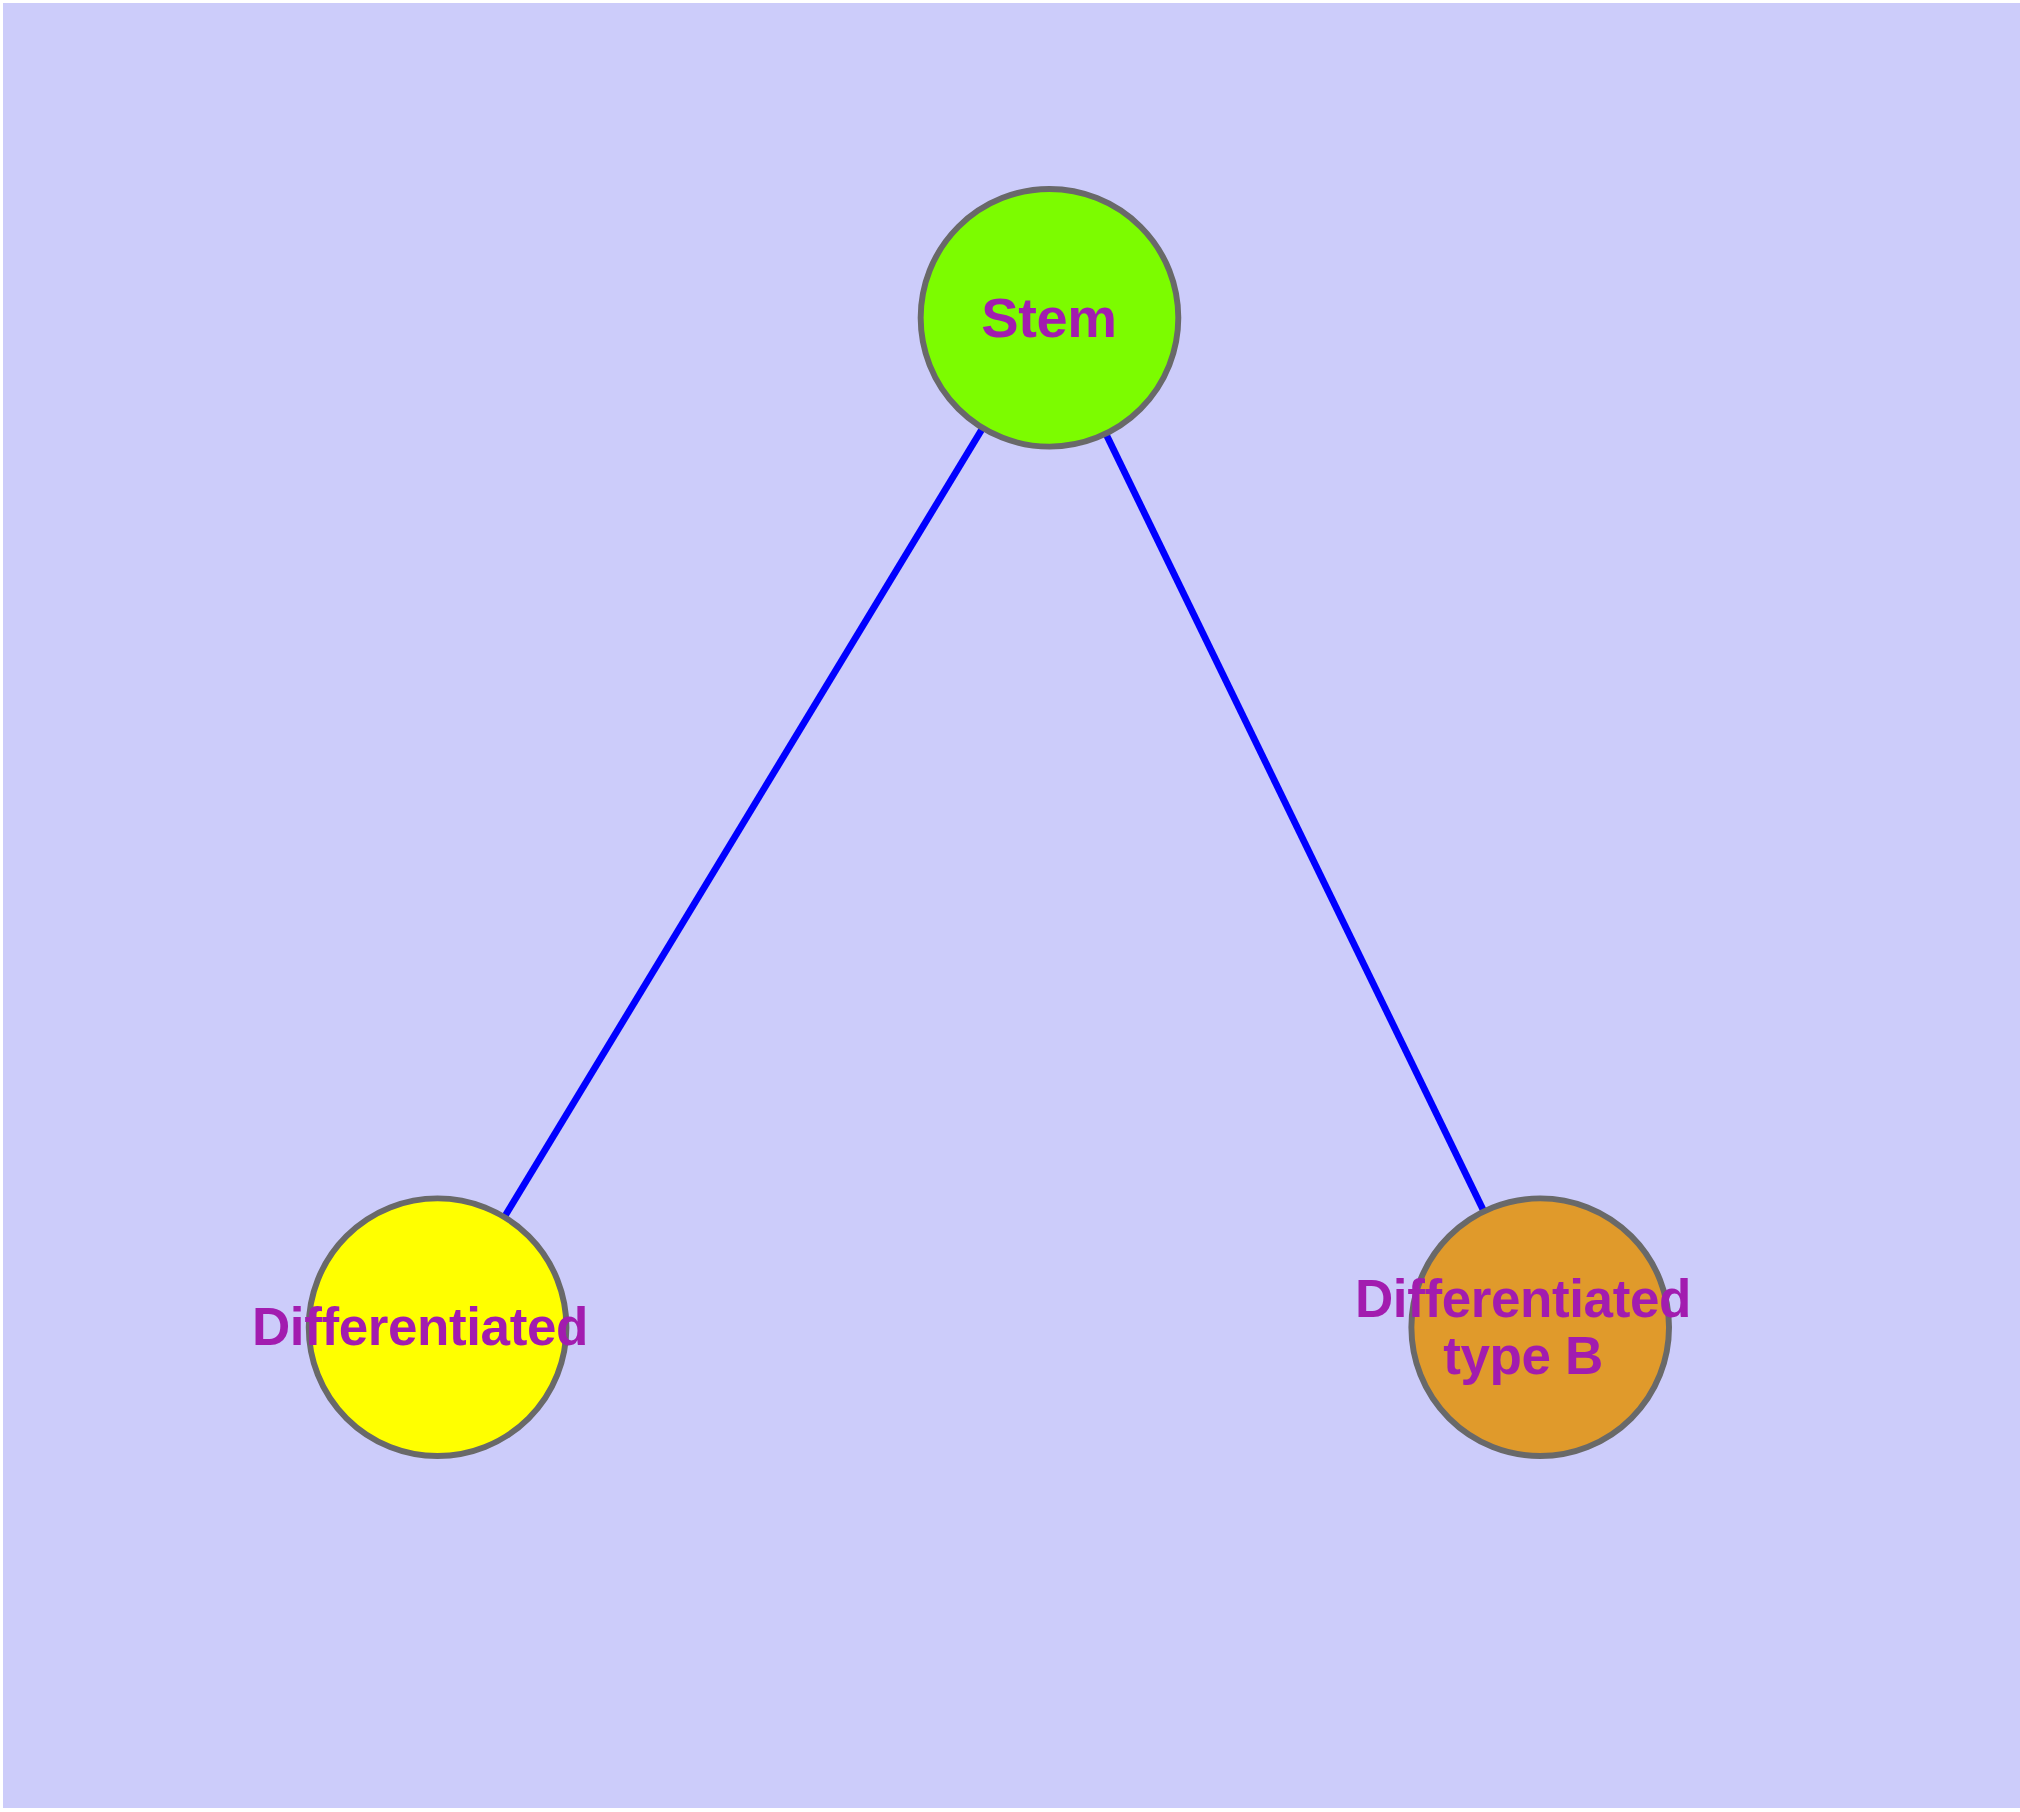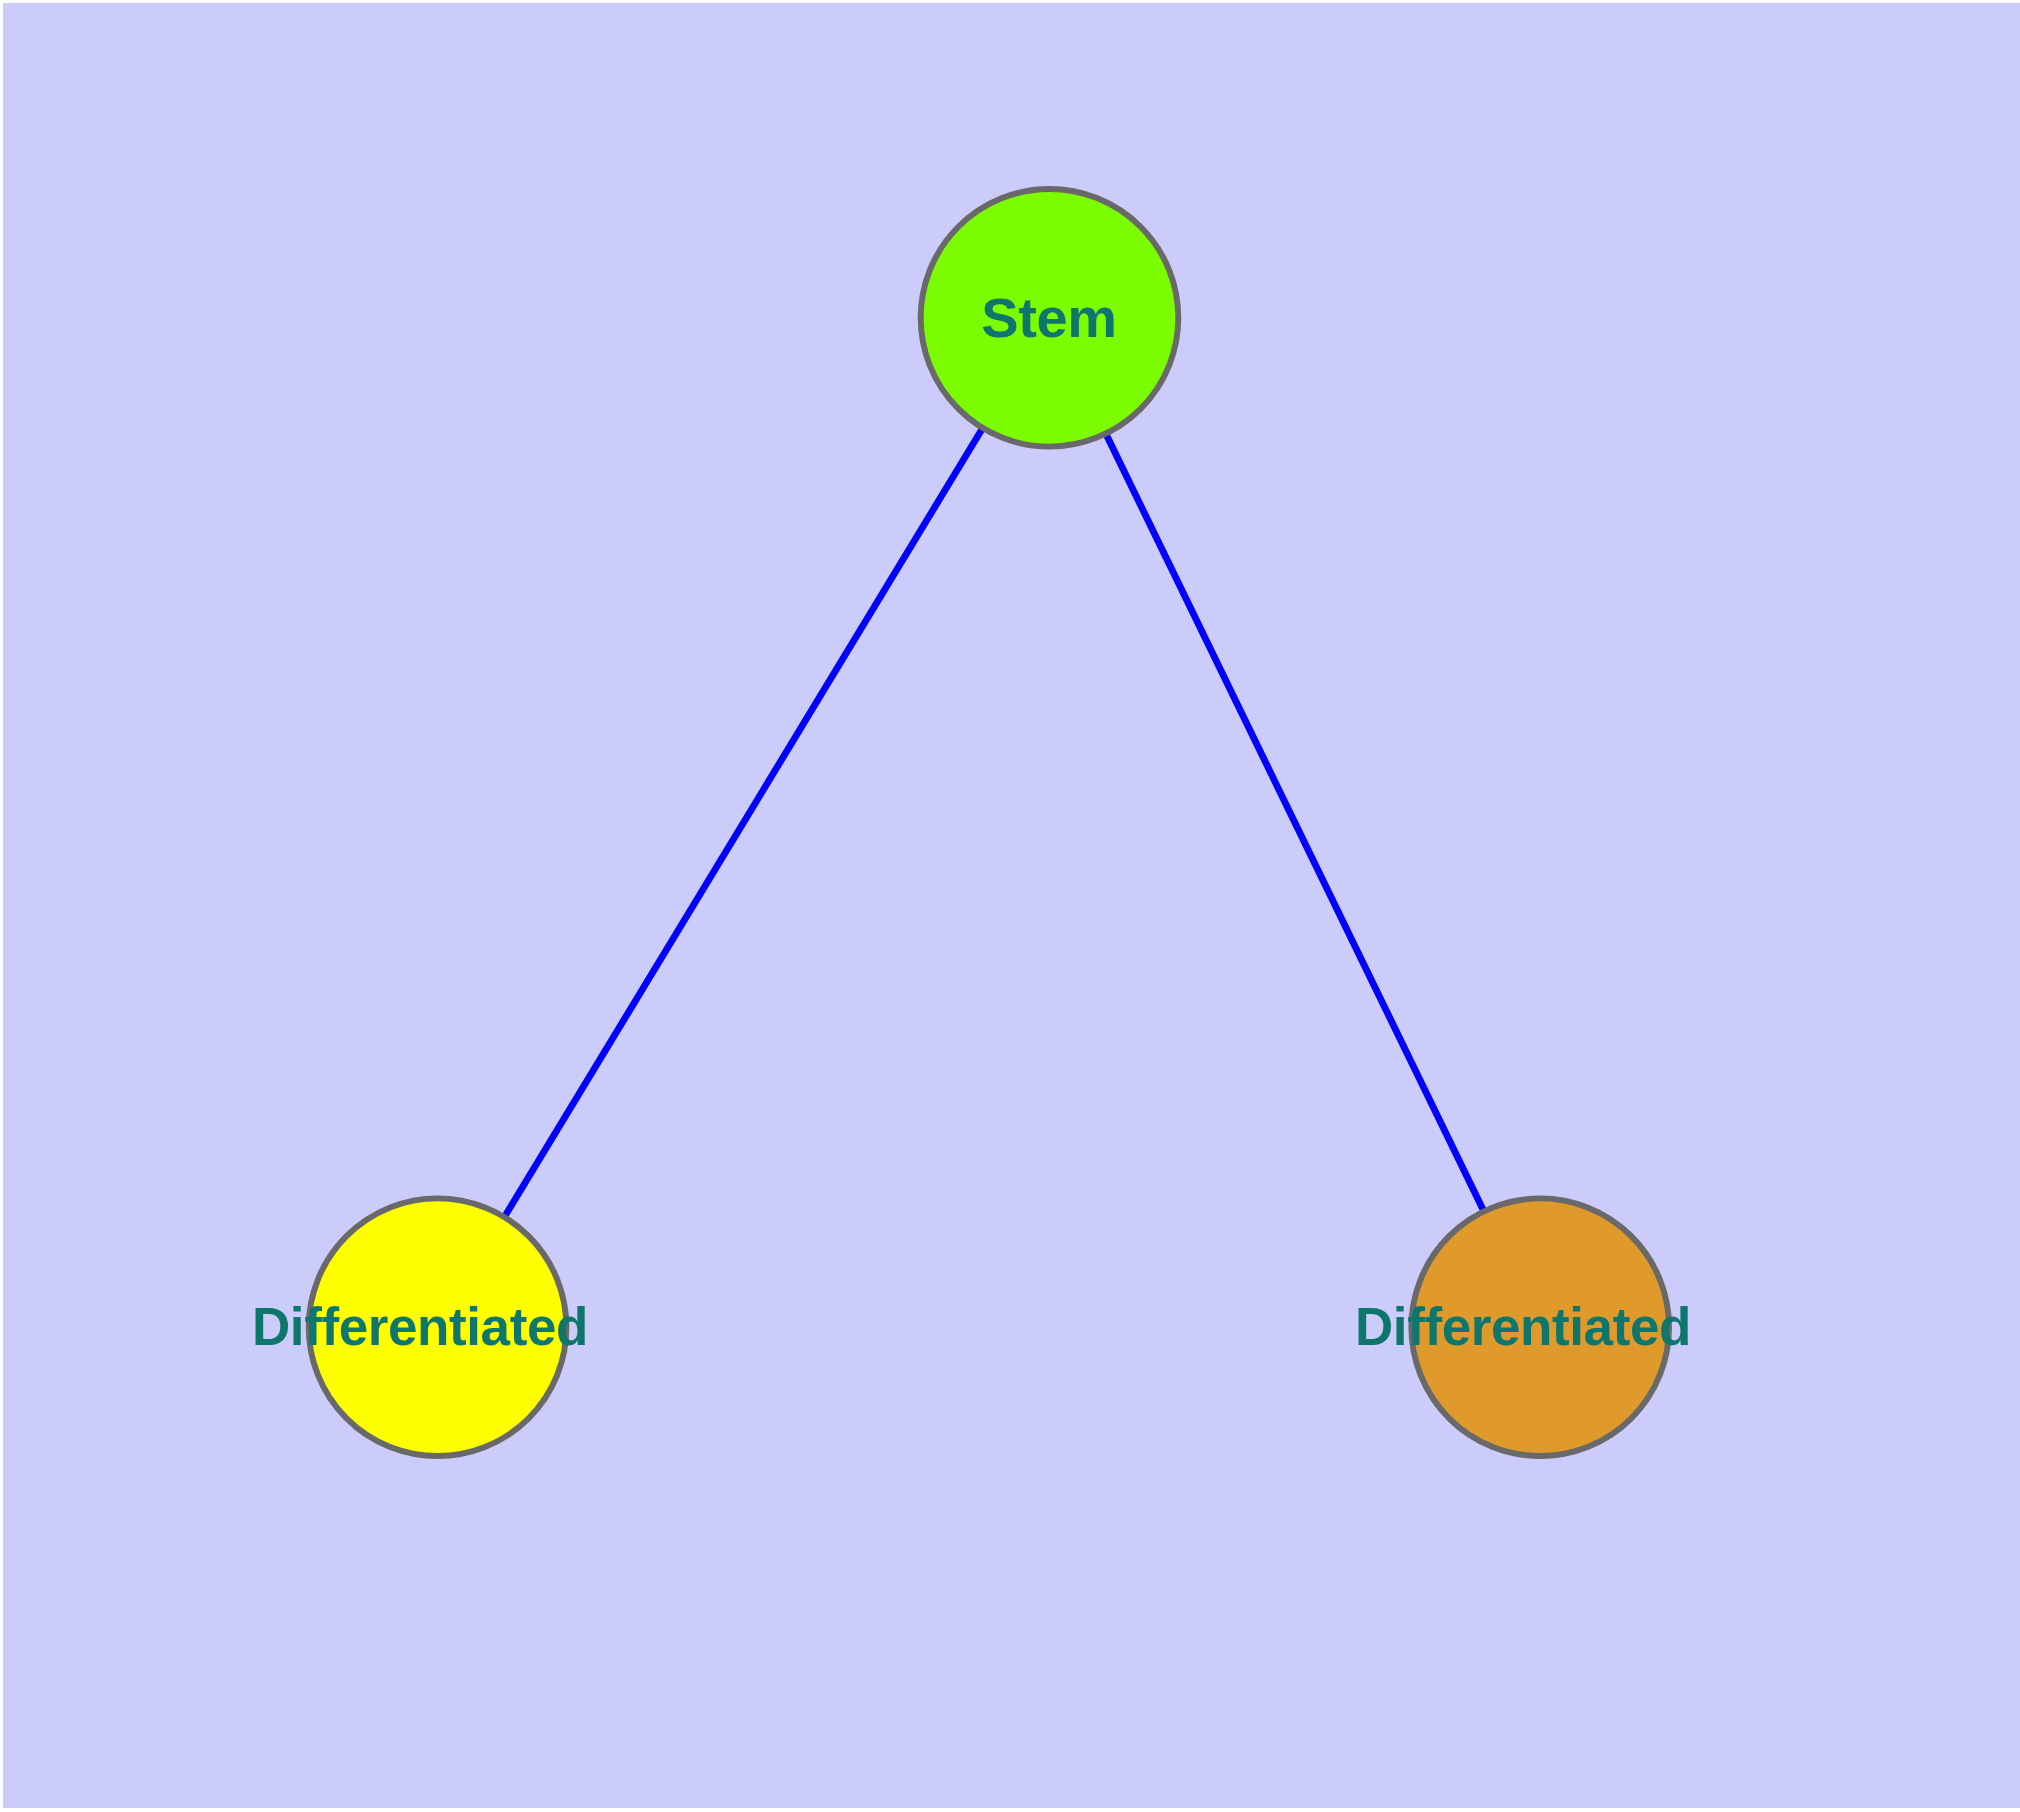--- a/index.html
+++ b/index.html
@@ -25,21 +25,21 @@
   }
   #graph-svg {
     position: absolute;
     left: 0;
     top: 0;
     width: 2021px;
     height: 1812px;
   }
   .node-label {
     position: absolute;
-    color: #0f766e;
+    color: #a21caf;
     font-weight: bold;
     font-size: 53px;
     line-height: 1.08;
     text-align: center;
     white-space: pre;
     letter-spacing: -0.4px;
     transform: translate(-50%, -50%);
     pointer-events: none;
   }
   .node-label.big { font-size: 56px; }
@@ -59,17 +59,17 @@
     <g id="nodes-layer">
         <circle cx="1238" cy="375" r="152" fill="#7cfc00" stroke="#696969" stroke-width="7"></circle>
         <circle cx="516" cy="1566" r="152" fill="#ffff00" stroke="#696969" stroke-width="7"></circle>
         <circle cx="1817" cy="1566" r="152" fill="#e09a2b" stroke="#696969" stroke-width="7"></circle>
       </g>
   </svg>
 
   <div id="labels-layer">
       <div class="node-label big" style="left: 1049px; top: 318px;"><div>Stem</div></div>
       <div class="node-label" style="left: 420px; top: 1327px;"><div>Differentiated</div></div>
-      <div class="node-label" style="left: 1523px; top: 1327px;"><div>Differentiated</div></div>
+      <div class="node-label" style="left: 1523px; top: 1327px;"><div>Differentiated</div><div>type B</div></div>
     </div>
 
 </div>
 
 
 </body></html>

